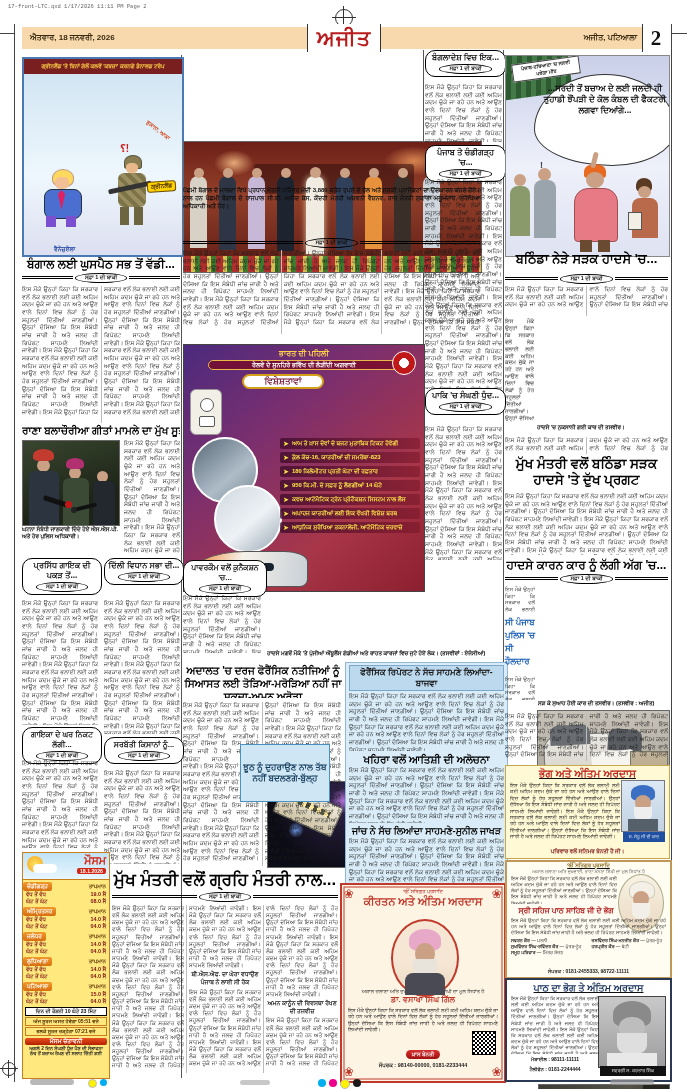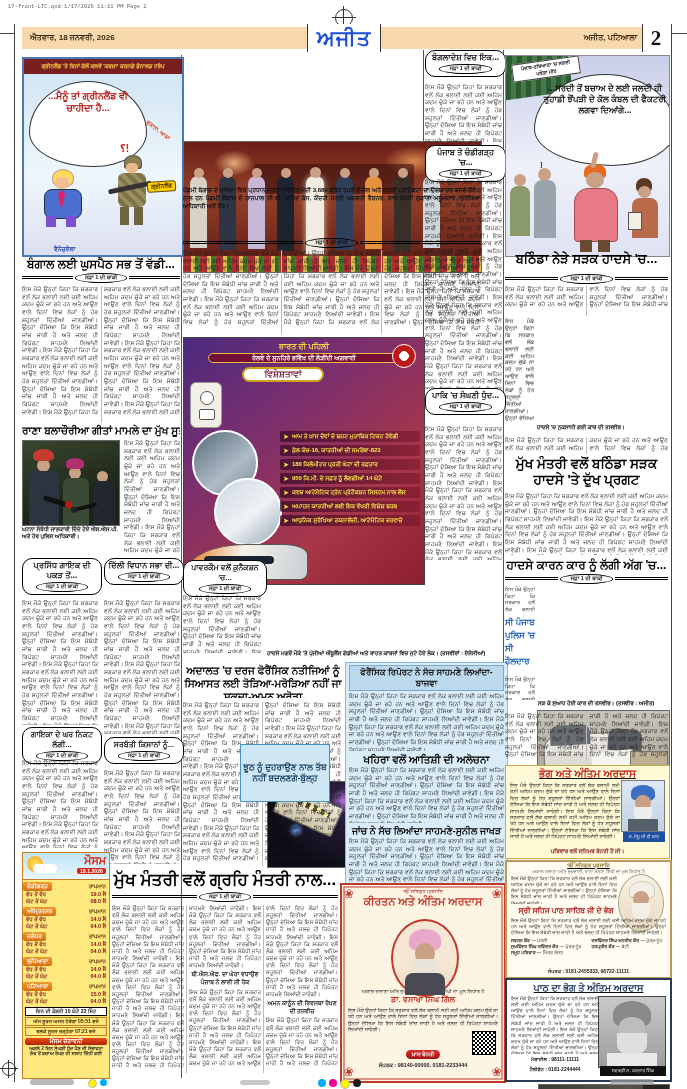--- a/index.html
+++ b/index.html
@@ -24,21 +24,21 @@
   
   #weather{border:1px solid #c87d1e;background:#ffe97f;font-size:5.5px;overflow:hidden;}
   .w-cityrow{display:flex;justify-content:space-between;align-items:center;margin-top:2px;}
   .w-cityname{background:linear-gradient(#f09a2c,#d86f10);color:#fff;font-weight:bold;
               padding:1px 4px;border-radius:2px;font-size:5.8px;}
   .w-temp{font-weight:bold;color:#5a3000;padding-right:3px;}
   .w-valrow{display:flex;justify-content:space-between;font-weight:bold;color:#7a1010;
             padding:0 3px;font-size:5.4px;}
   
   #train-ad{background:linear-gradient(140deg,#4b2a7e 0%,#7c2f6e 35%,#a83648 70%,#8c1f2f 100%);
-            border:1px solid #444;overflow:hidden;}
+            border:1px solid #444;overflow:hidden;margin-top:7px;}
   .feat-row{display:flex;align-items:center;gap:3px;margin:3px 0 0 0;
             background:linear-gradient(90deg,rgba(60,10,40,.75),rgba(120,20,40,.55));
             border-radius:2px;padding:1.5px 3px;}
   .feat-row .arrow{color:#ffe84a;font-size:7px;}
   .feat-row .txt{color:#ffe84a;font-weight:bold;font-size:5.9px;white-space:nowrap;overflow:hidden;}
   
   #blue-panel{background:#d9ecf8;border:1px solid #8fb8d6;padding:2px 3px;overflow:hidden;}
   
   .ornate{background:#fdf4e4;border:2.5px solid #c0392b;box-shadow:inset 0 0 0 1.5px #fdf4e4,inset 0 0 0 2.5px #c0392b;overflow:hidden;}
   .flourish{position:absolute;color:#c0392b;font-size:12px;}
@@ -69,37 +69,34 @@
   <div class="abs" style="left:14px;top:24px;width:1px;height:1058px;background:#444;"></div>
   <div class="abs" style="left:671px;top:24px;width:1px;height:1058px;background:#444;"></div>
   <div class="abs" style="left:0;top:33px;width:14px;height:1px;background:#444;"></div>
   <div class="abs" style="left:672px;top:33px;width:15px;height:1px;background:#444;"></div>
 
   <div class="abs" style="left:22px;top:27px;width:646px;height:22px;background:#f7d9ad;"></div>
   <div class="abs" style="left:30px;top:33px;font-size:8px;font-weight:bold;color:#3a2a10;">ਐਤਵਾਰ, 18 ਜਨਵਰੀ, 2026</div>
   <div class="abs" style="left:307px;top:24px;width:1px;height:28px;background:#333;"></div>
   <div class="abs" style="left:380px;top:24px;width:1px;height:28px;background:#333;"></div>
   <div class="abs" style="left:308px;top:24px;width:72px;height:28px;background:#fff;display:flex;align-items:center;justify-content:center;">
-    <span style="color:#1d4ed8;font-weight:bold;font-size:21px;letter-spacing:1px;">ਅਜੀਤ</span>
+    <span style="color:#b91c1c;font-weight:bold;font-size:21px;letter-spacing:1px;">ਅਜੀਤ</span>
   </div>
   <div class="abs" style="right:50px;top:33px;font-size:8px;font-weight:bold;color:#3a2a10;">ਅਜੀਤ, ਪਟਿਆਲਾ</div>
   <div class="abs" style="left:642px;top:24px;width:1px;height:28px;background:#333;"></div>
   <div class="abs" style="left:643px;top:24px;width:26px;height:28px;background:#fff;display:flex;align-items:center;justify-content:center;">
     <span style="font-size:21px;font-weight:bold;font-family:'Liberation Serif','DejaVu Serif',serif;">2</span>
   </div>
 
   <div class="abs vrule" style="left:181px;top:55px;height:1023px;"></div>
   <div class="abs vrule" style="left:423px;top:50px;height:510px;"></div>
   <div class="abs vrule" style="left:503px;top:50px;height:1028px;"></div>
 
   <div class="abs" style="left:22px;top:57px;width:158px;height:196px;border:2px solid #4a7ab5;background:linear-gradient(#cfe3f2,#eef7fd 60%,#dcdff0);">
     <div style="height:15px;background:#7a1f1f;color:#ffd24a;font-size:5.6px;font-weight:bold;text-align:center;line-height:15px;overflow:hidden;">ਗ੍ਰੀਨਲੈਂਡ 'ਤੇ ਬਿਨਾਂ ਗੱਲੋਂ ਕਲਵੇਂ 'ਕਬਜ਼ਾ' ਕਰਨਗੇ ਡੋਨਾਲਡ ਟਰੰਪ</div>
-    <div class="bubble" style="left:5px;top:22px;width:108px;height:68px;font-size:9.5px;padding:8px 4px;color:#000;">
-      <span style="color:#b01010;">...ਮੈਨੂੰ ਤਾਂ ਗ੍ਰੀਨਲੈਂਡ ਵੀ ਚਾਹੀਦਾ ਹੈ...</span>
-    </div>
 
     <div class="abs" style="left:18px;top:110px;width:42px;height:58px;">
       <div class="abs" style="left:10px;top:0;width:20px;height:16px;background:#ffd85e;border-radius:50% 50% 40% 40%;border:1px solid #b98;"></div>
       <div class="abs" style="left:13px;top:8px;width:14px;height:12px;background:#f3c096;border-radius:40%;"></div>
       <div class="abs" style="left:2px;top:20px;width:36px;height:28px;background:#4a6fd0;border-radius:8px;border:1px solid #234;"></div>
       <div class="abs" style="left:16px;top:21px;width:7px;height:20px;background:#e02060;clip-path:polygon(50% 0,100% 20%,50% 100%,0 20%);"></div>
       <div class="abs" style="left:4px;top:47px;width:10px;height:11px;background:#7a4fd0;"></div>
       <div class="abs" style="left:24px;top:47px;width:10px;height:11px;background:#7a4fd0;"></div>
     </div>
 

